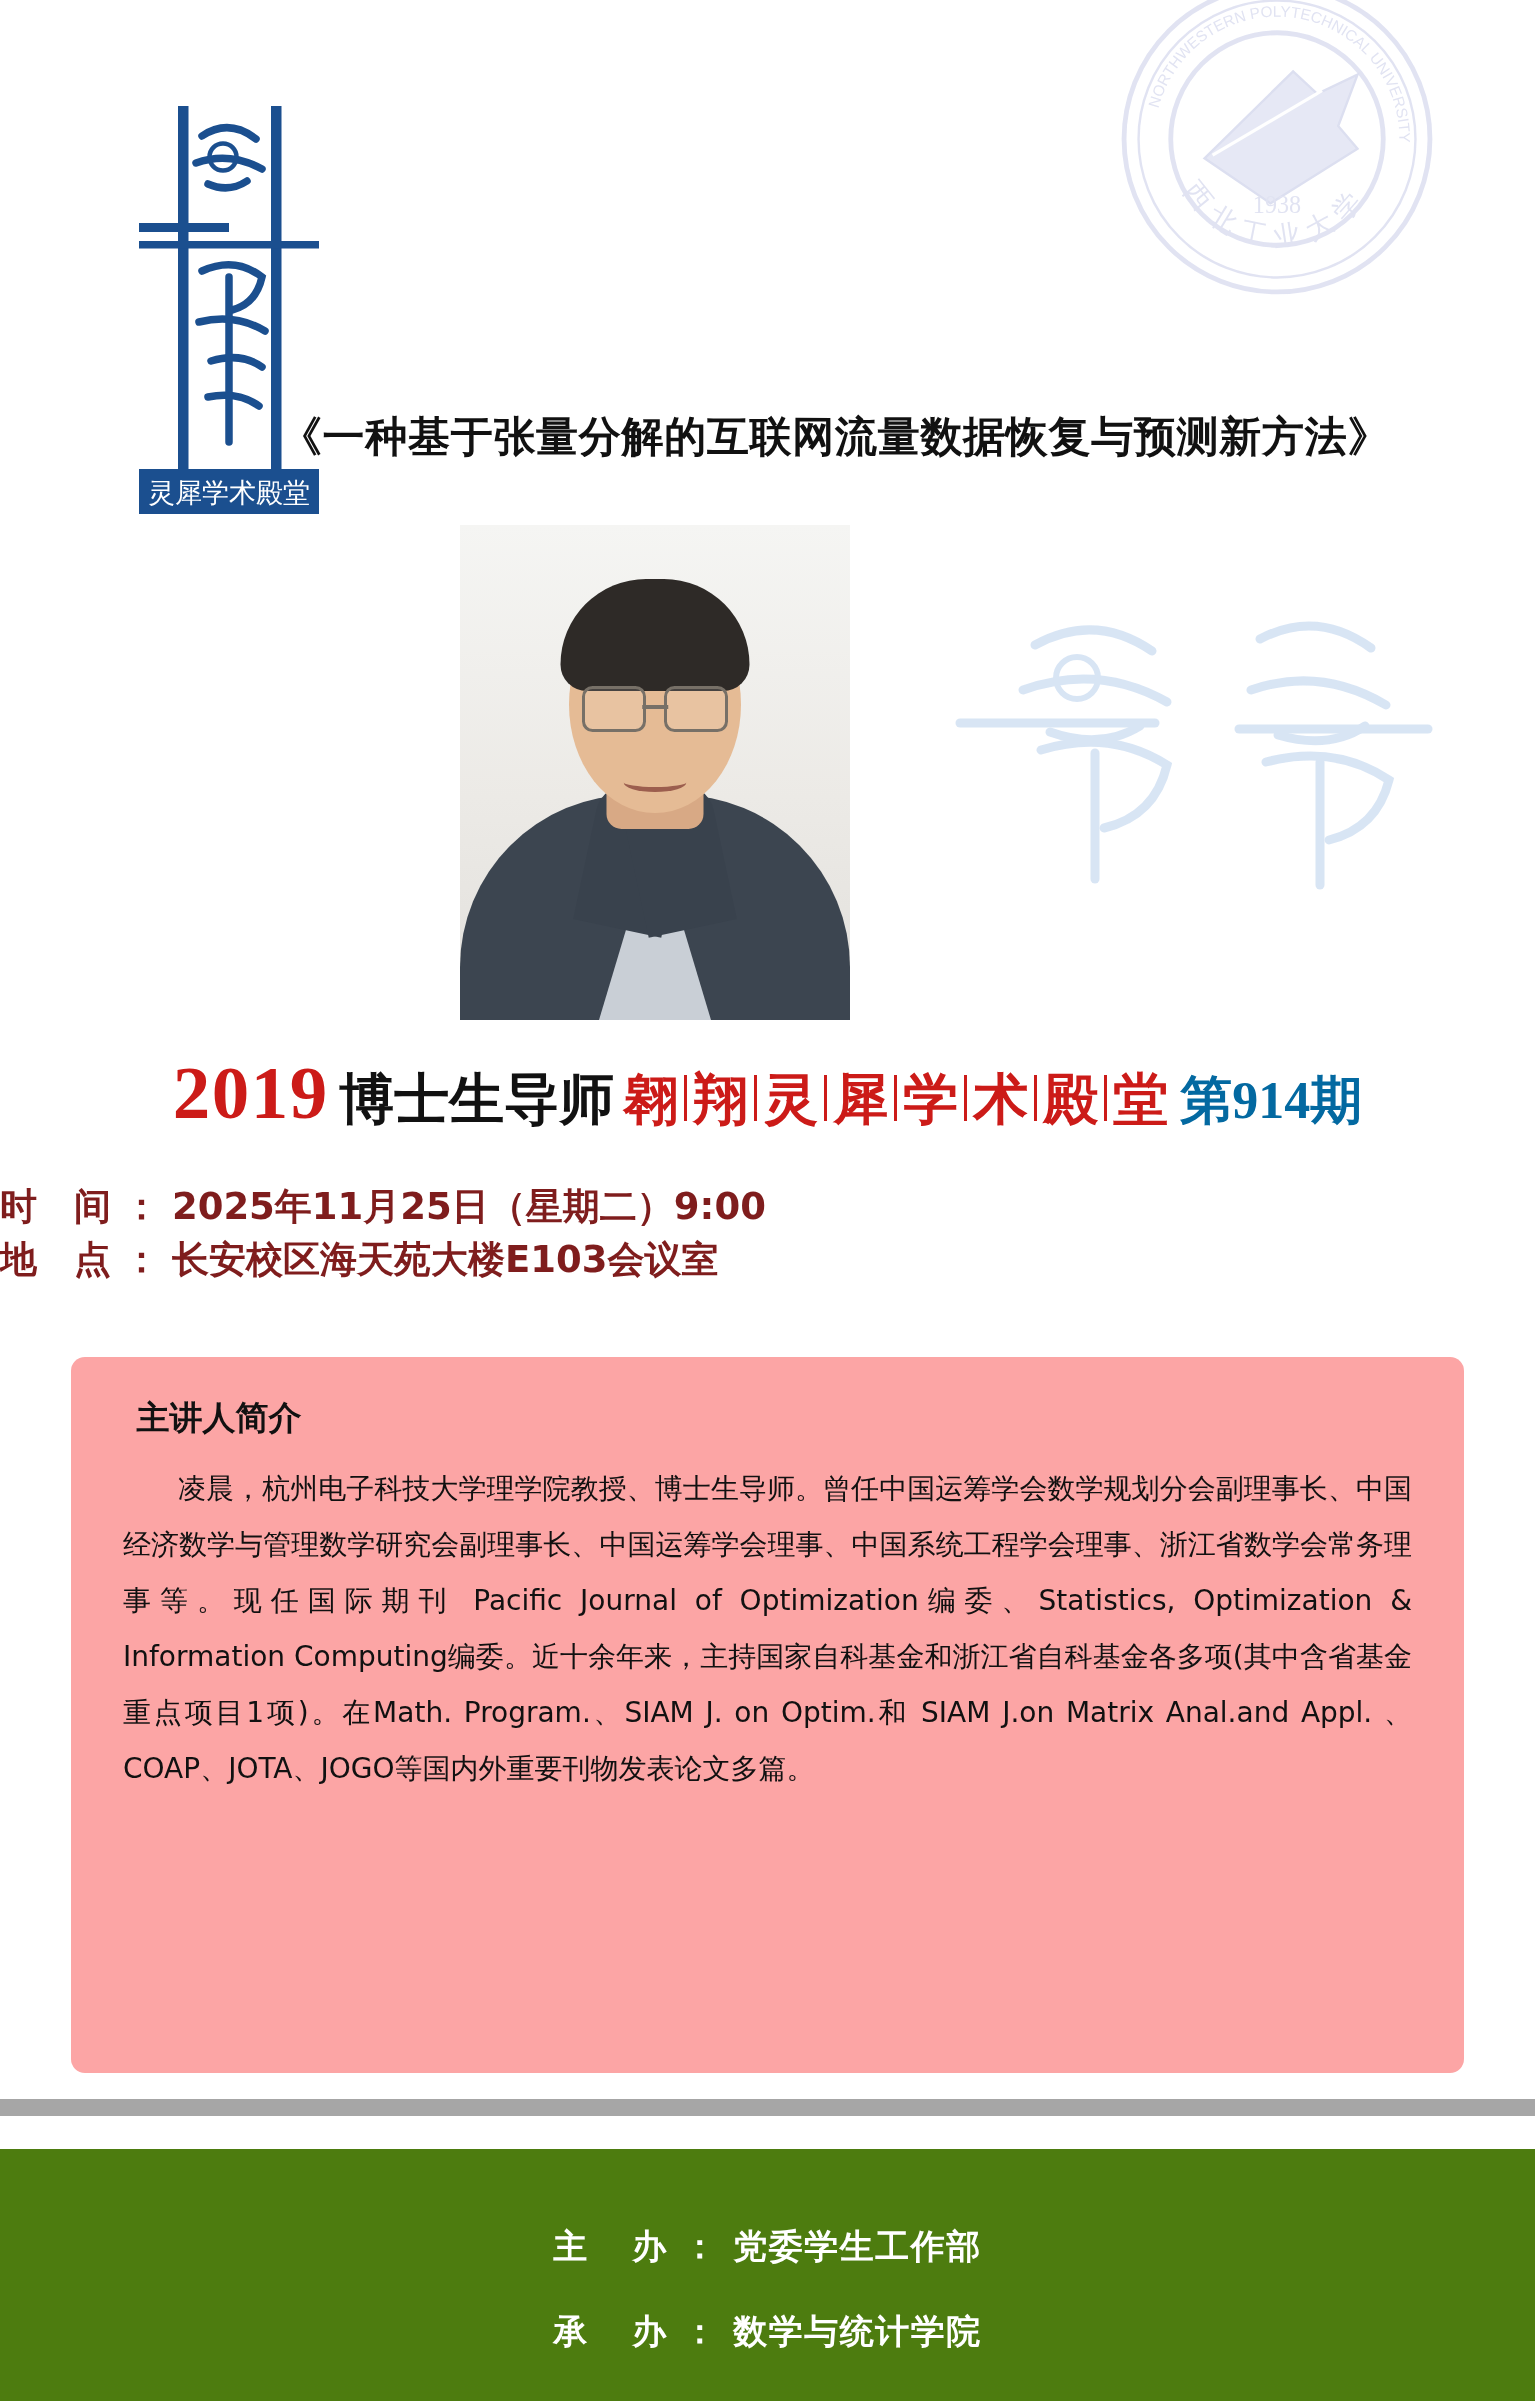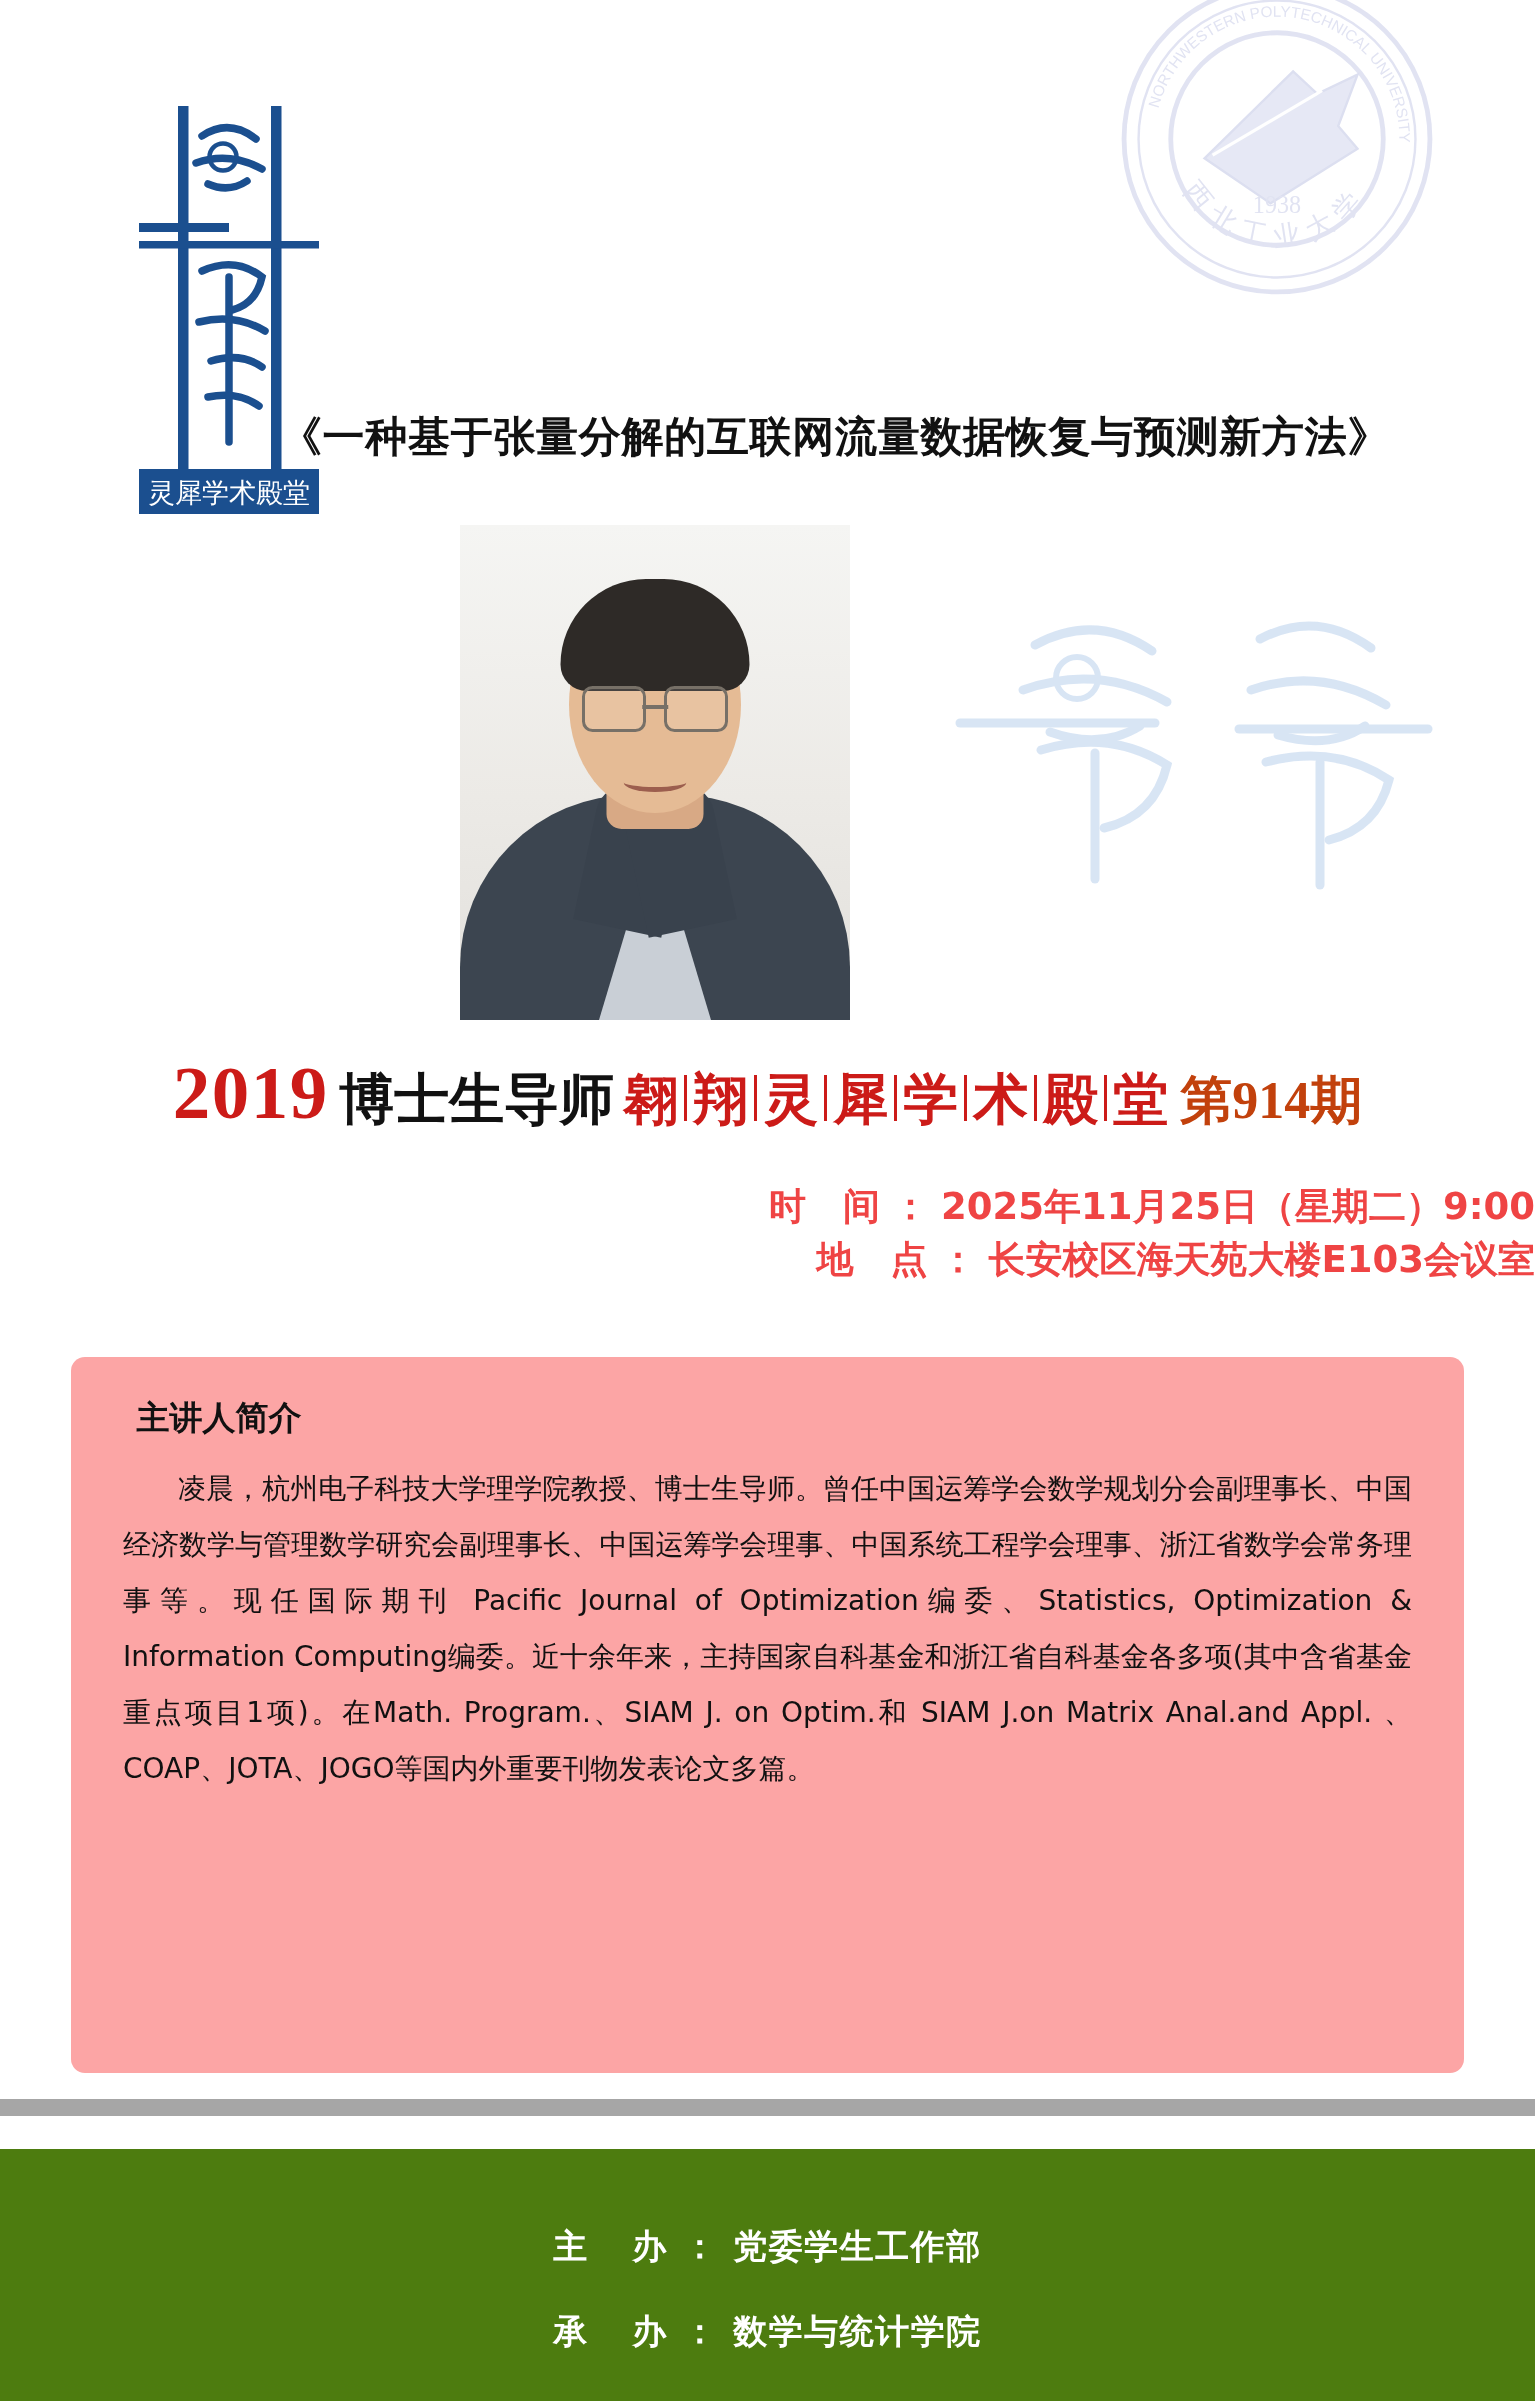--- a/index.html
+++ b/index.html
@@ -206,33 +206,33 @@
     width: 3px;
     height: 46px;
     background: #cc1b18;
     margin: 0 6px;
     position: relative;
     top: 3px;
   }
   .banner .issue {
     font-size: 52px;
     font-weight: bold;
-    color: #c2410c;
+    color: #0369a1;
     font-family: "Liberation Serif", serif;
     margin-left: 12px;
   }
 
   
   .meta {
     position: absolute;
     top: 1181px;
     left: 0;
     width: 1535px;
-    text-align: right;
-    color: #ef4444;
+    text-align: left;
+    color: #7f1d1d;
   }
   .meta .row {
     font-size: 37px;
     font-weight: bold;
     line-height: 1.42;
     font-family: "DejaVu Sans", sans-serif;
   }
   .meta .label { letter-spacing: 12px; }
 
   

